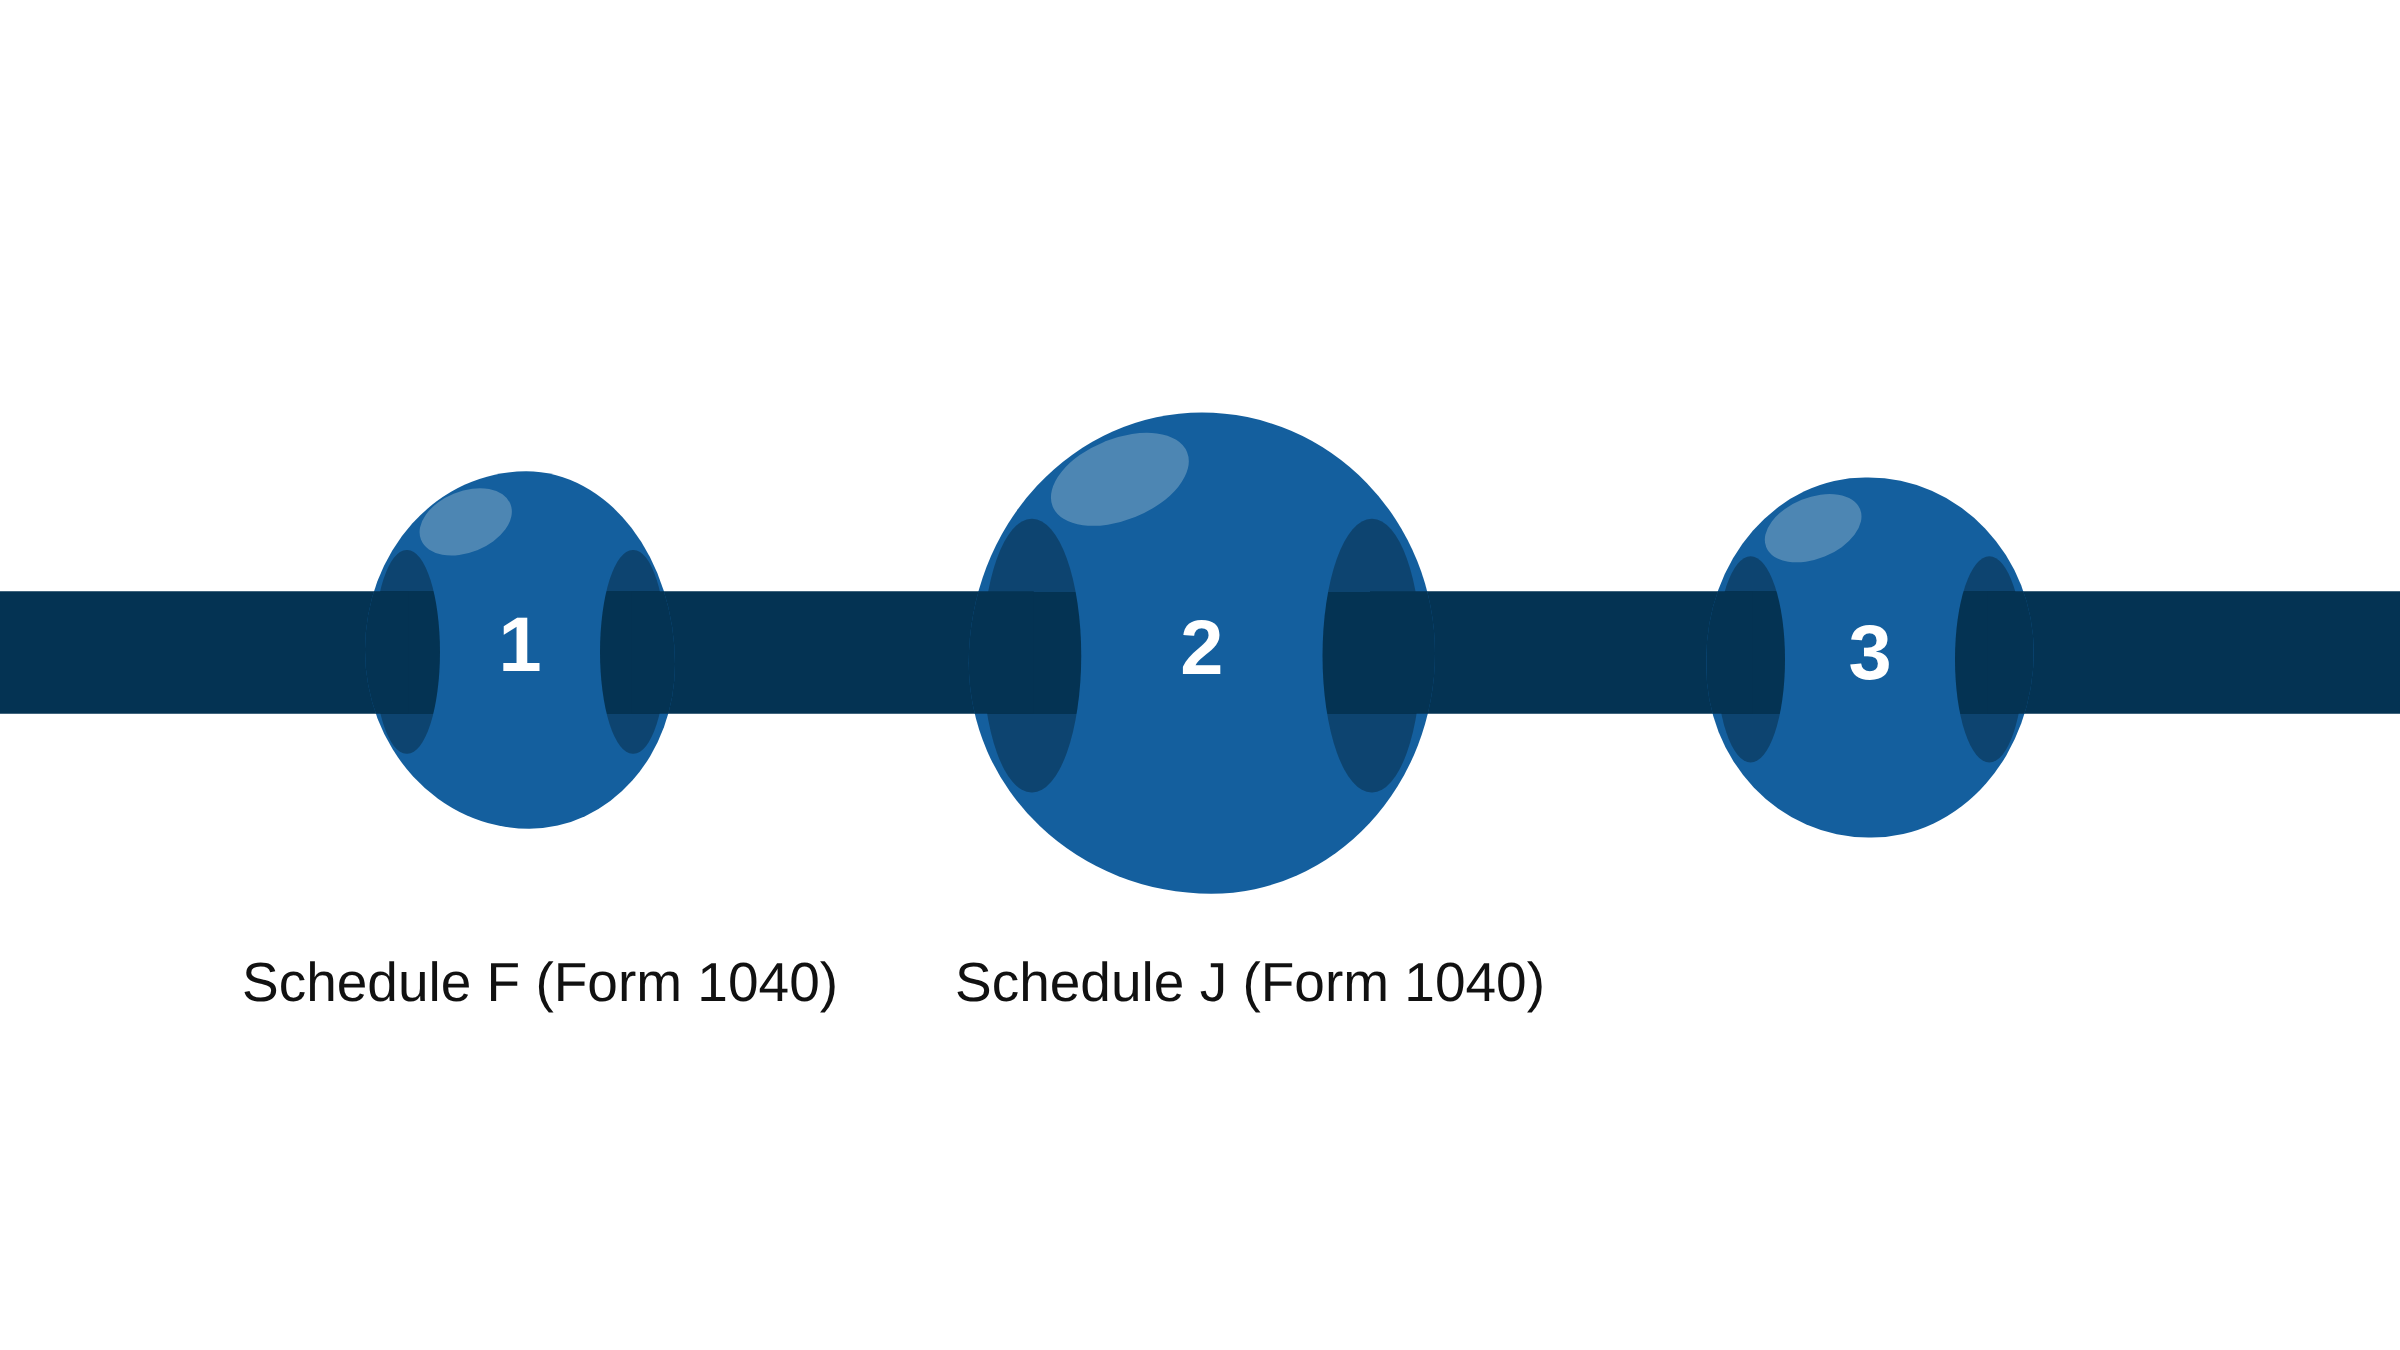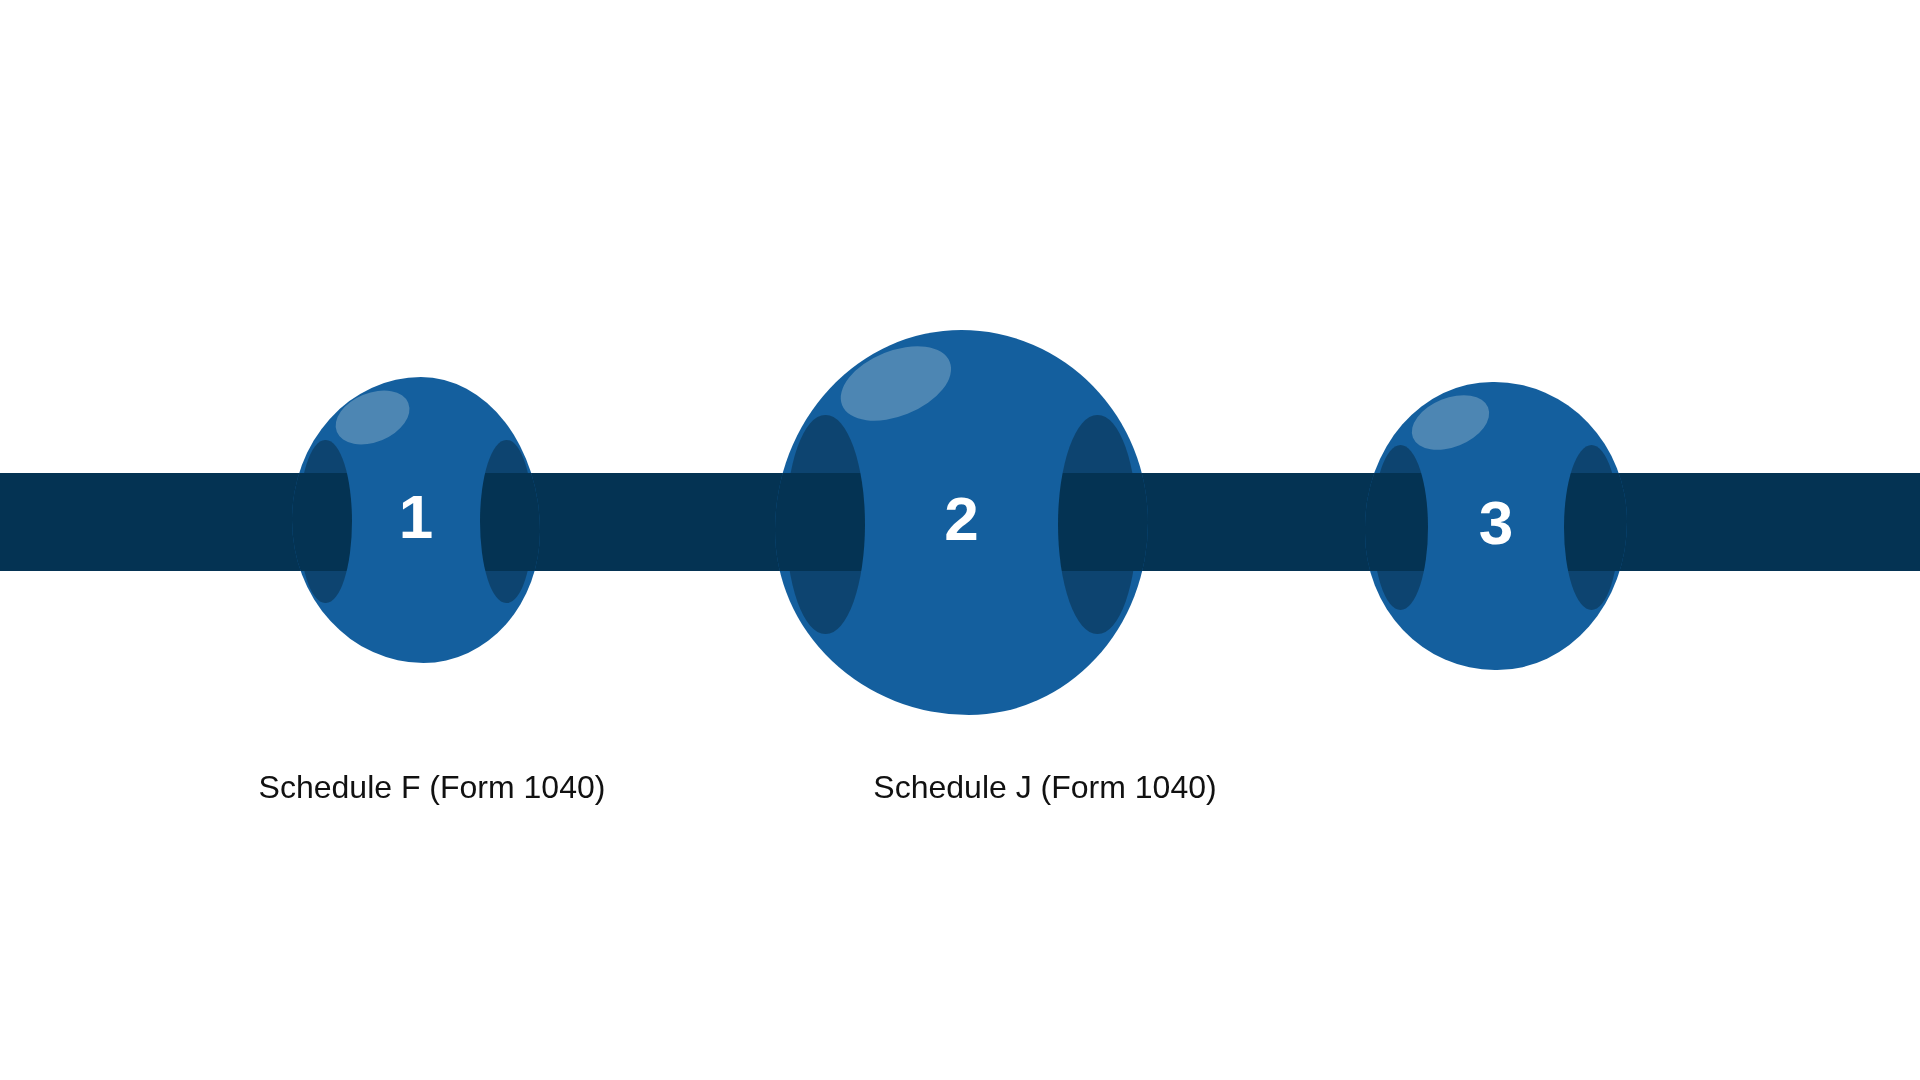--- a/index.html
+++ b/index.html
@@ -98,27 +98,27 @@
     border-radius: 49% 51% 50% 50% / 51% 49% 52% 48%;
     --band-top: 31.6%; --band-h: 34.0%;
     --band-top-e: 16.8%; --band-bot-e: 76.5%;
   }
   
   .step-label {
     position: absolute;
     top: 763px;
     transform: translateX(-50%);
     white-space: nowrap;
-    font-size: 32px;
+    font-size: 44px;
     font-weight: 400;
     line-height: 48px;
     color: var(--label-text, #111111);
   }
   .label1 { left: 432px; }
-  .label2 { left: 1045px; text-align: right; }
+  .label2 { left: 1000px; text-align: right; }
   .label3 { left: 1487px; }
 </style>
 </head>
 <body>
 
 <div class="canvas">
 
   <div class="bar"></div>
 
   <div class="bead bead1">

